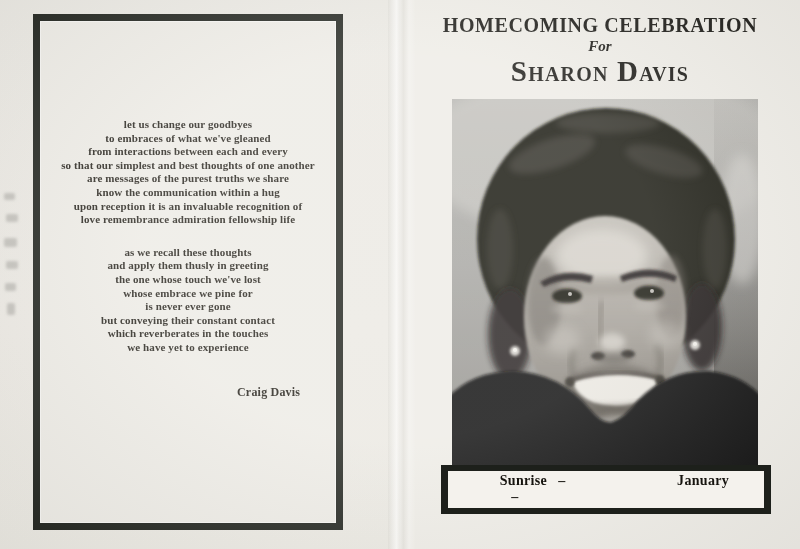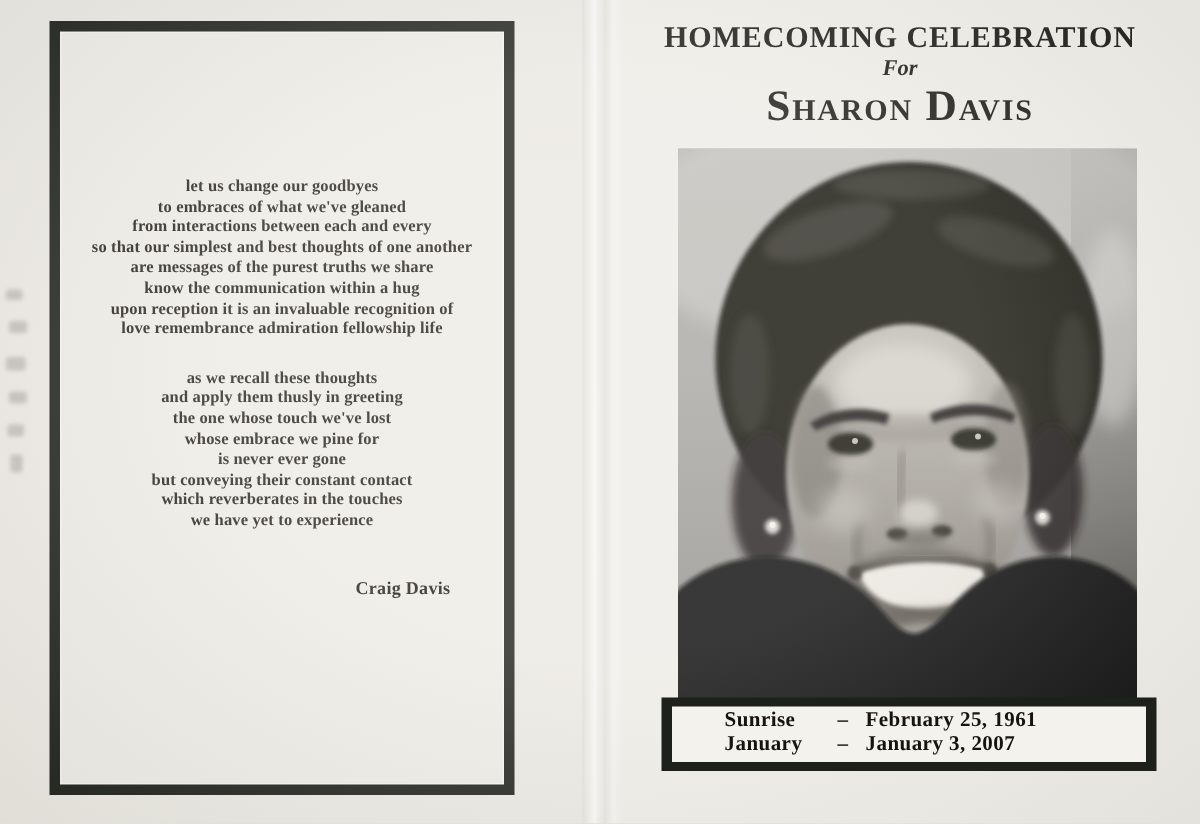--- a/index.html
+++ b/index.html
@@ -71,21 +71,21 @@
   .datesbox {
     position:absolute; left:41px; top:465px; width:330px; height:49px;
     background:#1d201b; padding:6px 7px; z-index:4;
   }
   .datesinner { width:100%; height:100%; background:#f4f2ed; }
   .dates-grid {
     display:grid; grid-template-columns:64px 30px 152px;
     justify-content:center; padding-top:2px;
     font-size:14px; font-weight:bold; color:#16140f; line-height:16px; letter-spacing:0.3px;
   }
-  .dl { }
+  .dl { text-align:right; }
   .dd { text-align:center; }
   .dv { text-align:left; }
 </style>
 </head>
 <body>
 
 <div class="scan">
 
   <section class="page-left">
     <div class="frame">
@@ -231,22 +231,20 @@
 
         <path d="M-6,372 L-6,300 Q20,272 62,272 Q108,274 138,310 Q150,325 160,323 Q172,319 186,301 Q216,270 258,272 Q292,276 312,300 L312,372 Z" fill="#0f0d0a" filter="url(#b1)"></path>
       </svg>
     </figure>
 
     <div class="datesbox">
       <div class="datesinner">
         <div class="dates-grid">
           <span class="dl">Sunrise</span>
           <span class="dd">–</span>
-          <span class="dv">February 25, 1961</span>
           <span class="dl">January</span>
           <span class="dd">–</span>
-          <span class="dv">January 3, 2007</span>
         </div>
       </div>
     </div>
   </section>
 
 </div>
 
 </body></html>

